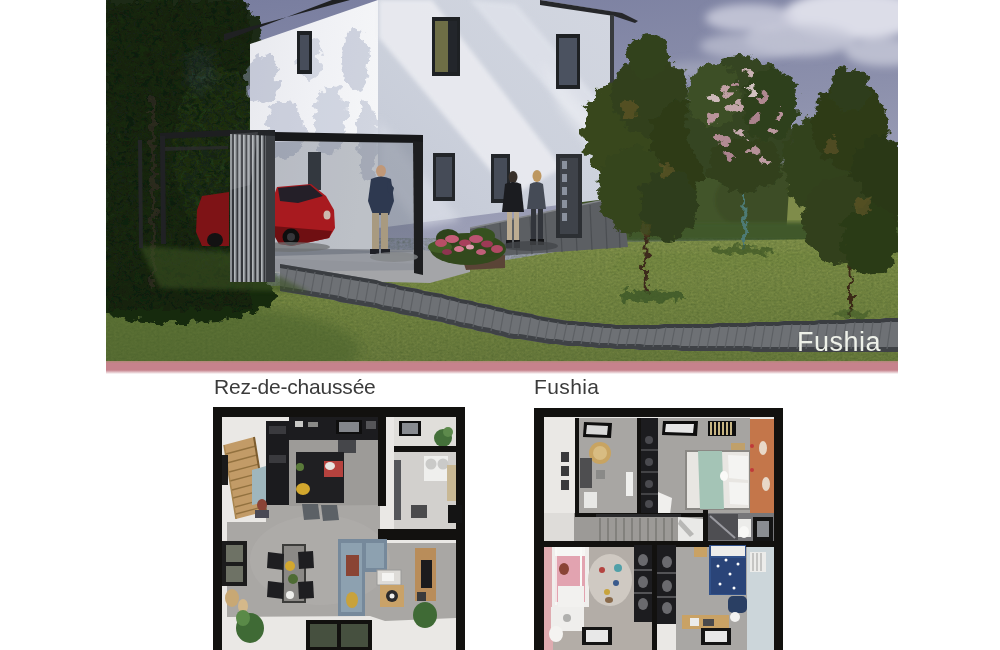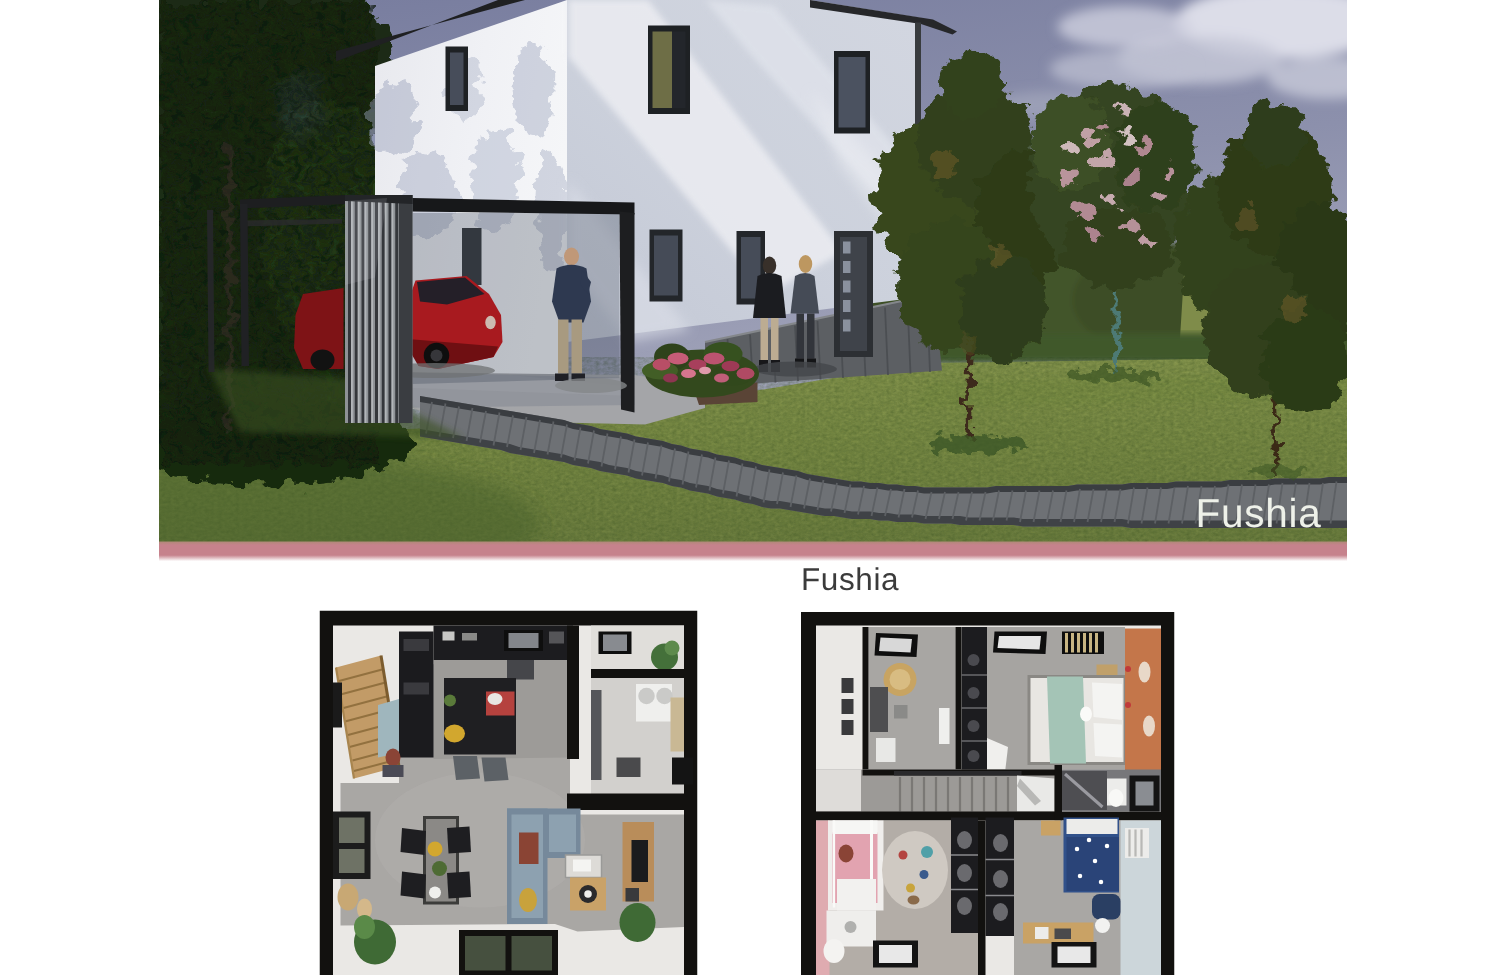--- a/index.html
+++ b/index.html
@@ -421,20 +421,21 @@
 <ellipse cx="832" cy="145" rx="8" ry="9" fill="#6b5a28" opacity="0.55"></ellipse>
 <ellipse cx="862" cy="205" rx="7" ry="8" fill="#74602c" opacity="0.5"></ellipse>
 <ellipse cx="852" cy="314" rx="22" ry="4" fill="#3a5424" opacity="0.5"></ellipse>
 </g>
 
 <text x="881" y="351" font-size="27" fill="#eef1e9" text-anchor="end" font-family="Liberation Sans,sans-serif" letter-spacing="0.5">Fushia</text>
 </svg>
 
 <div class="abs" style="left:106px;top:361px;width:792px;height:13px;background:linear-gradient(#b08a78 0%,#c6828c 18%,#c6828c 70%,#fdfdfd 100%)"></div>
 
+<div class="abs" style="left:214px;top:375px;font-size:21px;color:#3b3b3b;letter-spacing:-0.2px;">Rez‑de‑chaussée</div>
 
 <div class="abs" style="left:534px;top:375px;font-size:21px;color:#3b3b3b;letter-spacing:0.4px;">Fushia</div>
 
 <svg class="abs" style="left:213px;top:407px" width="252" height="243" viewBox="213 407 252 243">
 
 <rect x="213" y="407" width="252" height="243" fill="#12110f"></rect>
 
 <rect x="222" y="417" width="234" height="233" fill="#eae8e5"></rect>
 
 <polygon points="266,444 380,438 380,543 456,543 456,618 385,621 370,616 227,617 227,522 266,522" fill="#a9a7a4"></polygon>

